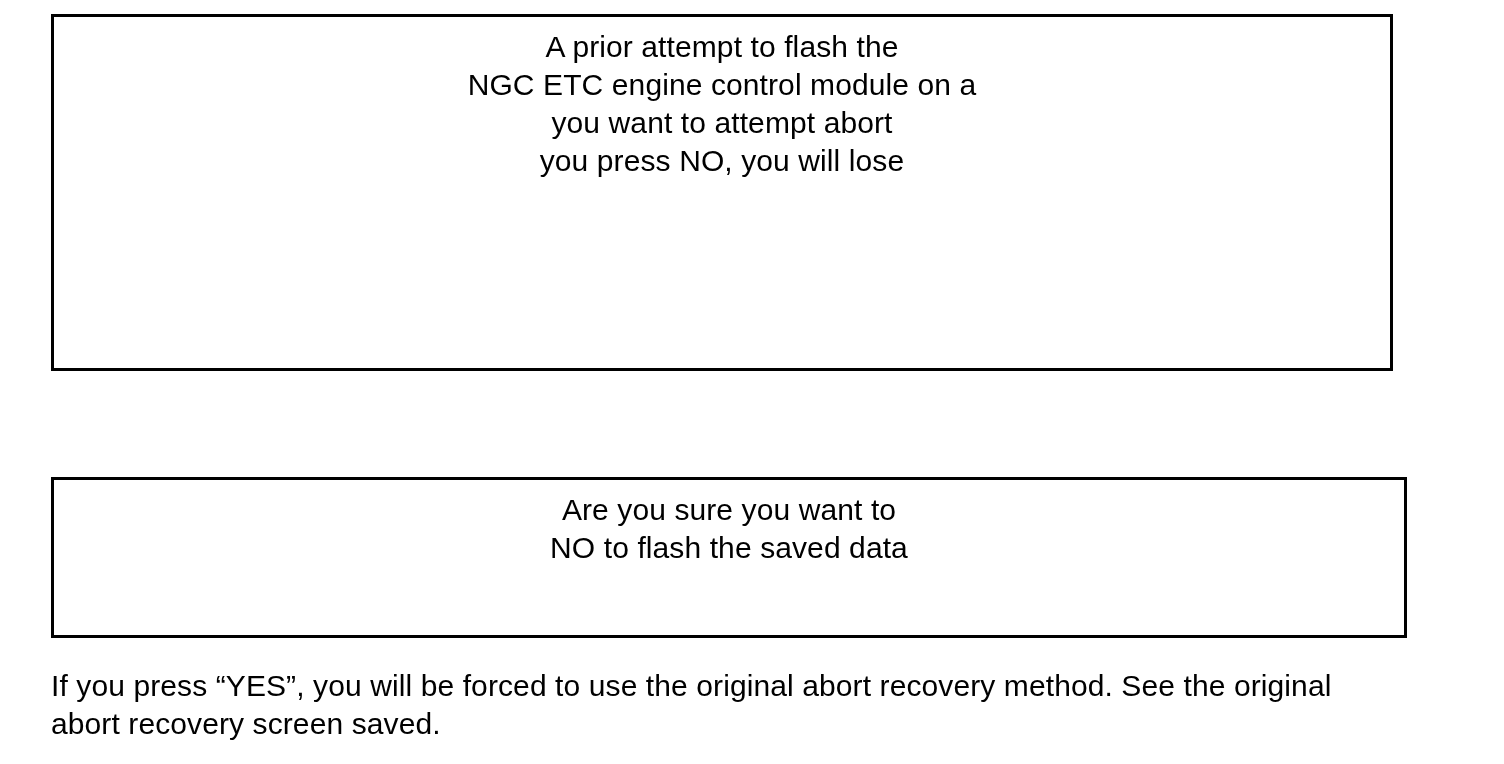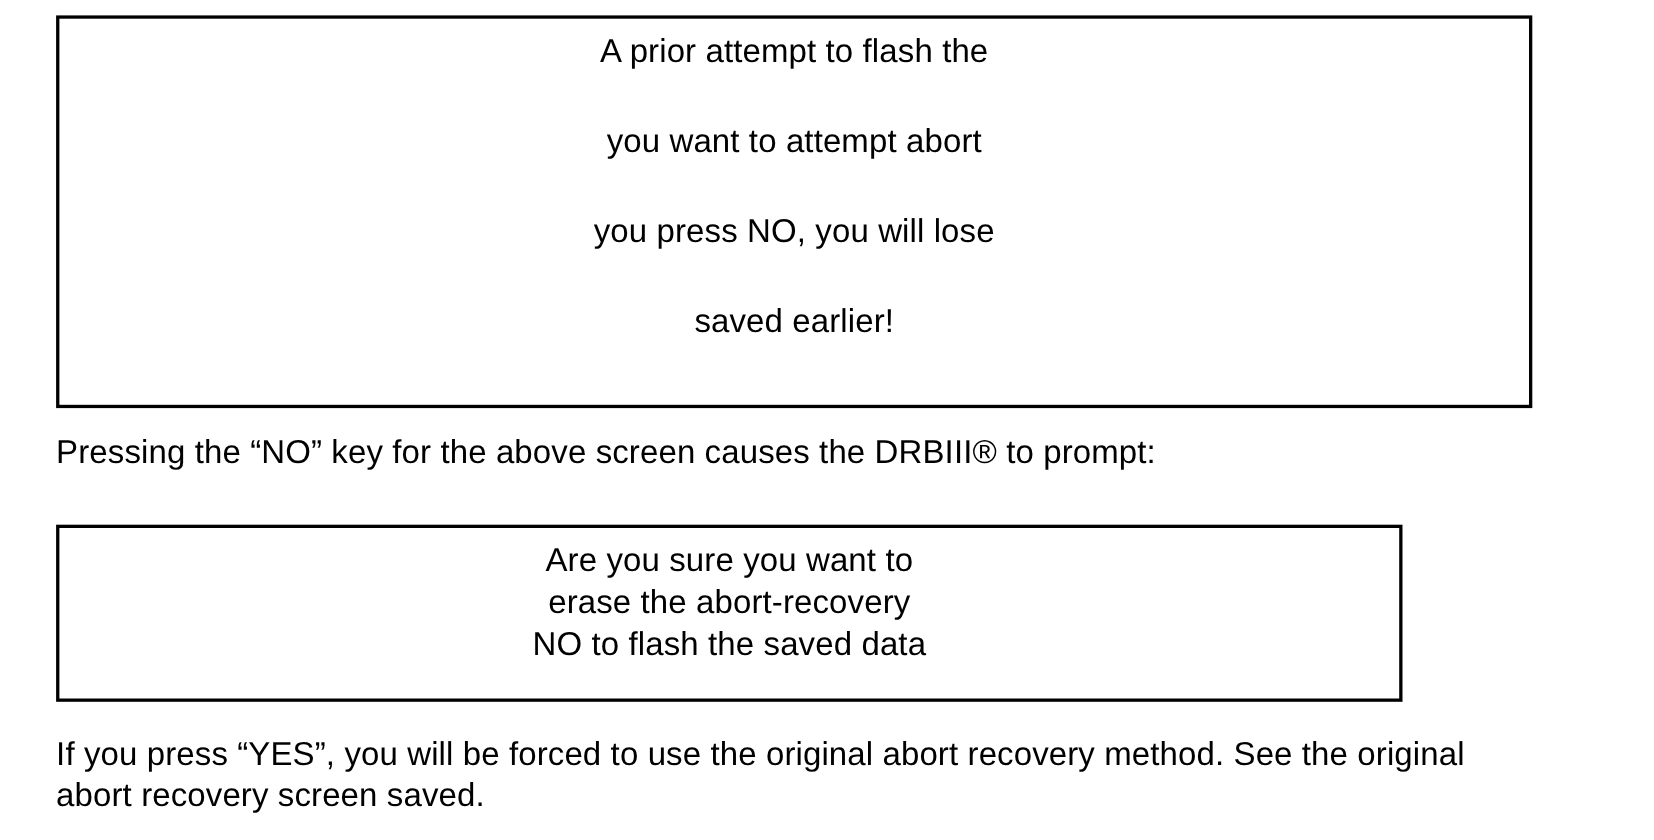--- a/index.html
+++ b/index.html
@@ -37,27 +37,26 @@
     align-items: center;
     justify-content: flex-start;
   }
 
   #screen-box-1 {
     left: 51px;
     top: 14px;
     width: 1342px;
     height: 357px;
     padding-top: 11px;
-    gap: 44px;
   }
 
   #screen-box-2 {
     left: 51px;
     top: 477px;
-    width: 1224px;
+    width: 1356px;
     height: 161px;
     padding-top: 11px;
   }
 
   .screen-line {
     display: block;
     width: 100%;
     text-align: center;
     font-size: 30px;
     line-height: 38px;
@@ -86,28 +85,26 @@
     width: 1310px;
   }
 </style>
 </head>
 <body>
 
 <div class="page">
 
   <div class="screen-box" id="screen-box-1">
     <span class="screen-line">A prior attempt to flash the</span>
+    <span class="screen-line">NGC ETC engine control module on a</span>
     <span class="screen-line">you want to attempt abort</span>
     <span class="screen-line">you press NO, you will lose</span>
-    <span class="screen-line">saved earlier!</span>
   </div>
 
-  <p class="body-para" id="para-after-box-1" style="margin:0;">Pressing the “NO” key for the above screen causes the DRBIII® to prompt:</p>
 
   <div class="screen-box" id="screen-box-2">
     <span class="screen-line">Are you sure you want to</span>
-    <span class="screen-line">erase the abort-recovery</span>
     <span class="screen-line">NO to flash the saved data</span>
   </div>
 
   <p class="body-para" id="para-after-box-2" style="margin:0;">If you press “YES”, you will be forced to use the original abort recovery method. See the original abort recovery screen saved.</p>
 
 </div>
 
 </body></html>

